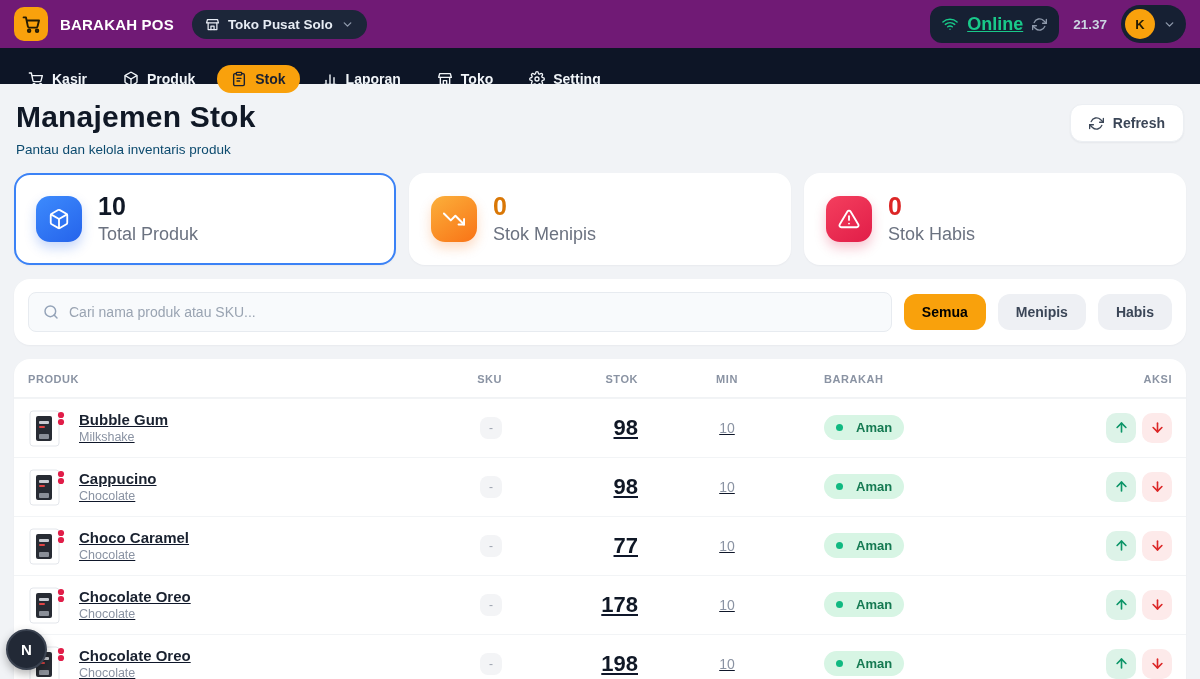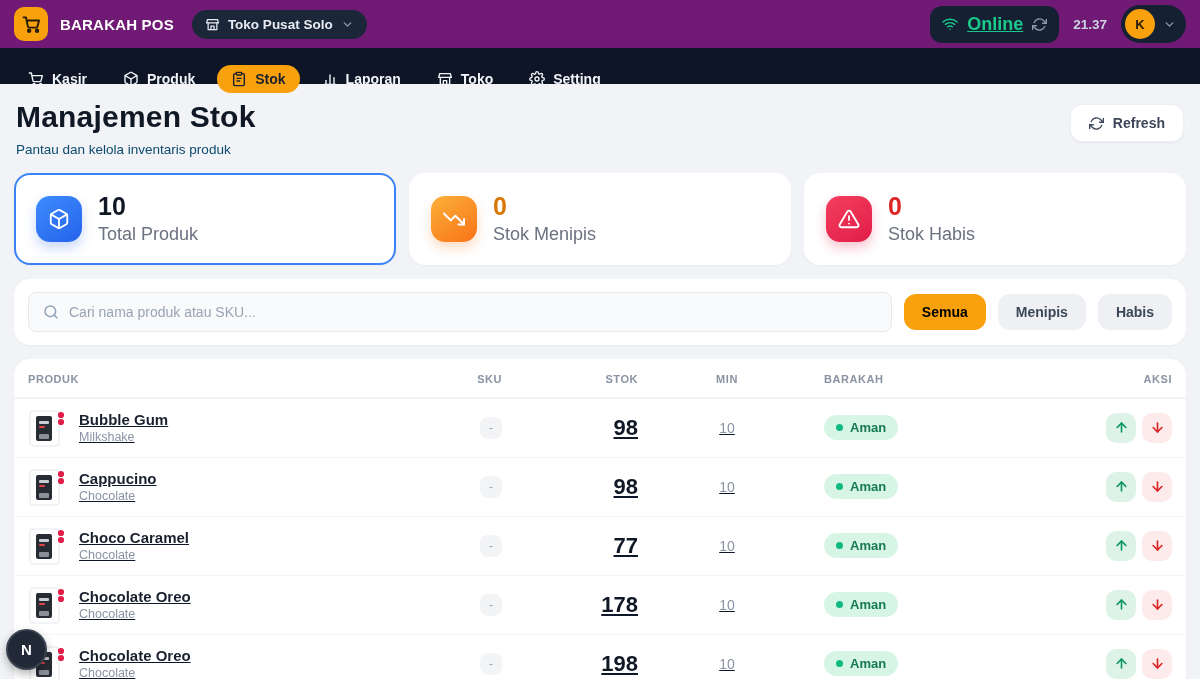--- a/index.html
+++ b/index.html
@@ -65,21 +65,21 @@
   .col-aksi { text-align:right; }
   .t-row { padding:9px 14px; border-top:1px solid #f2f4f6;text-decoration:underline; }
   .t-row:first-of-type { border-top:0; }
   .prod-cell { display:flex; align-items:center; gap:13px; }
   .thumb { width:38px; height:40px; flex:0 0 auto; }
   .prod-name { font-size:15px; font-weight:700; color:#1a2230; }
   .prod-cat { font-size:12.5px; color:#8a93a3; margin-top:2px; }
   .sku-badge { display:inline-block; background:#f3f4f6; color:#9ca3af; font-size:12px; border-radius:8px; padding:4px 9px; }
   .stok-val { font-size:22px; font-weight:800; color:#101826; }
   .min-val { font-size:14px; color:#8a93a3; }
-  .status-badge { display:inline-flex; align-items:center; gap:7px; background:#d7f5e4; color:#157a52; font-size:13px; font-weight:600; border-radius:999px; padding:5px 12px; }
+  .status-badge { display:inline-flex; align-items:center; gap:13px; background:#d7f5e4; color:#157a52; font-size:13px; font-weight:600; border-radius:999px; padding:5px 12px; }
   .status-badge .dot { width:7px; height:7px; border-radius:50%; background:#10b981; }
   .act-wrap { display:flex; gap:6px; justify-content:flex-end; }
   .act-btn { width:30px; height:30px; border:0; border-radius:10px; display:flex; align-items:center; justify-content:center; cursor:pointer; }
   .act-btn.up { background:#ddf3e8; color:#0d9568; }
   .act-btn.down { background:#fdeaea; color:#dc2626; }
 
   
   .float-n { position:fixed; left:6px; top:629px; width:41px; height:41px; border-radius:50%; background:#222936; border:2px solid #3a4250; color:#fff; font-size:15px; font-weight:600; display:flex; align-items:center; justify-content:center; box-shadow:0 4px 10px rgba(0,0,0,.3); cursor:pointer; }
 
   svg.ic { display:block; }

